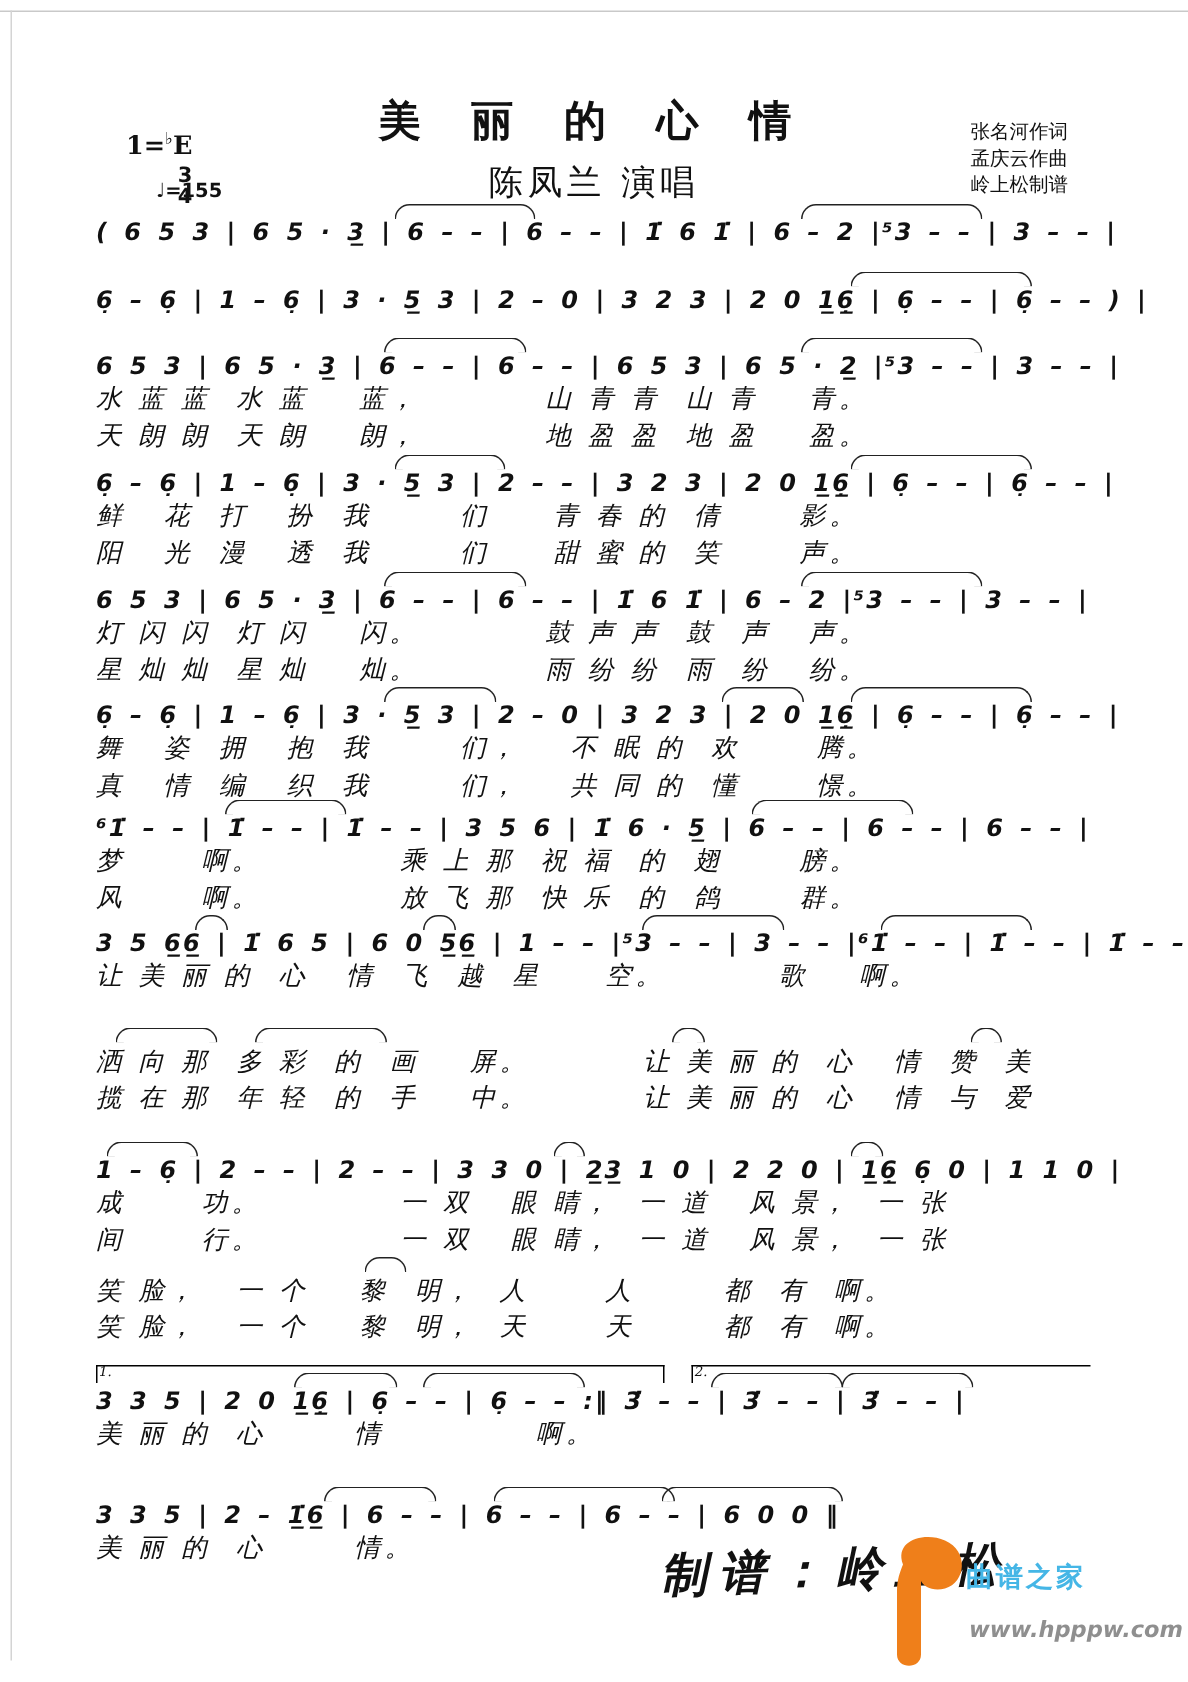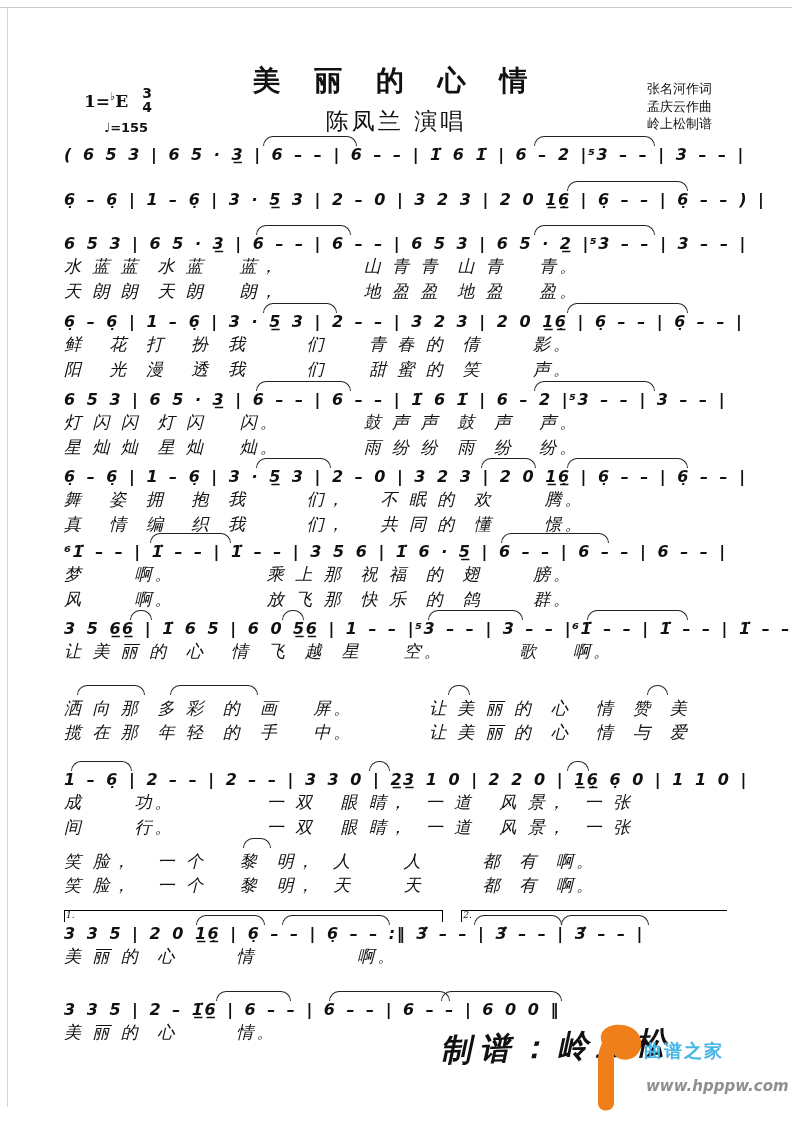--- a/index.html
+++ b/index.html
@@ -7,21 +7,21 @@
        font-family:"DejaVu Sans",sans-serif;color:#111;}
   .scan-top{position:absolute;left:0;top:7px;width:100%;height:1px;background:#c9c9c9;}
   .scan-left{position:absolute;left:7px;top:7px;width:1px;height:1100px;background:#d4d4d4;}
 
   
   .title{position:absolute;left:0;top:62px;width:100%;text-align:center;
          font-size:28px;font-weight:bold;letter-spacing:12px;}
   .subtitle{position:absolute;left:0;top:106px;width:100%;text-align:center;
          font-size:23px;letter-spacing:3px;}
   .keysig{position:absolute;left:84px;top:86px;font-size:17px;font-weight:bold;
-         font-family:"DejaVu Serif",serif;display:flex;align-items:center;gap:14px;}
+         font-family:"DejaVu Serif",serif;display:flex;align-items:flex-end;gap:2px;flex-direction:column;}
   .keysig sup{font-size:11px;vertical-align:super;}
   .meter{display:inline-flex;flex-direction:column;line-height:1;font-size:14px;
          font-weight:bold;text-align:center;font-family:"DejaVu Sans",sans-serif;}
   .tempo{position:absolute;left:104px;top:120px;font-size:13px;font-weight:bold;}
   .credits{position:absolute;right:80px;top:80px;font-size:13px;line-height:1.35;
          text-align:center;}
 
   
   .sys{position:absolute;left:64px;width:662px;font-style:italic;}
   .arcs{position:relative;height:13px;}

